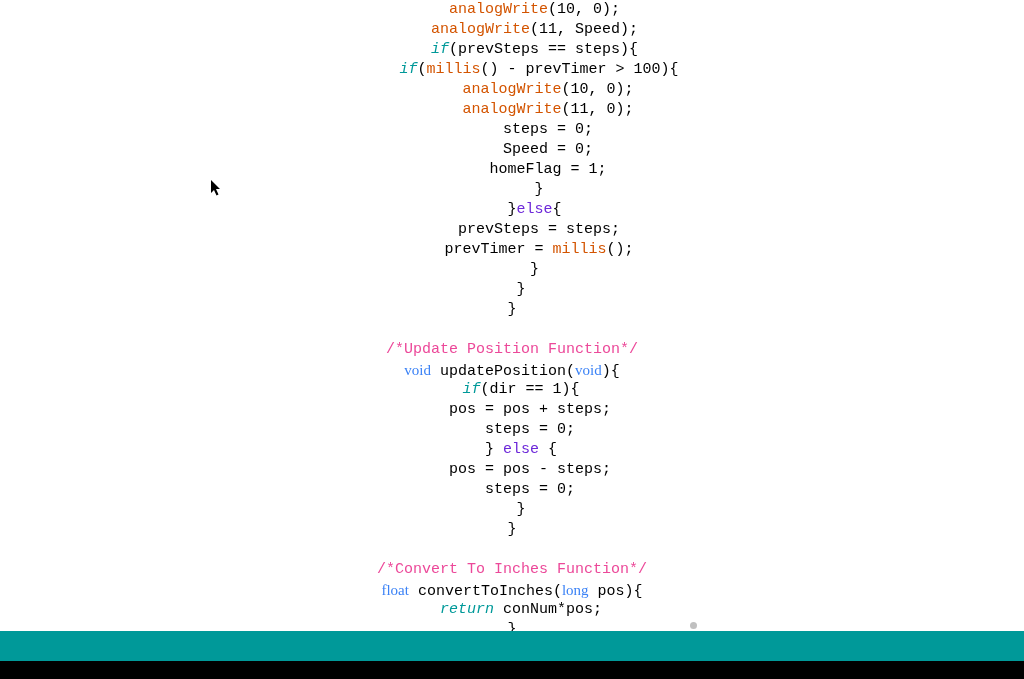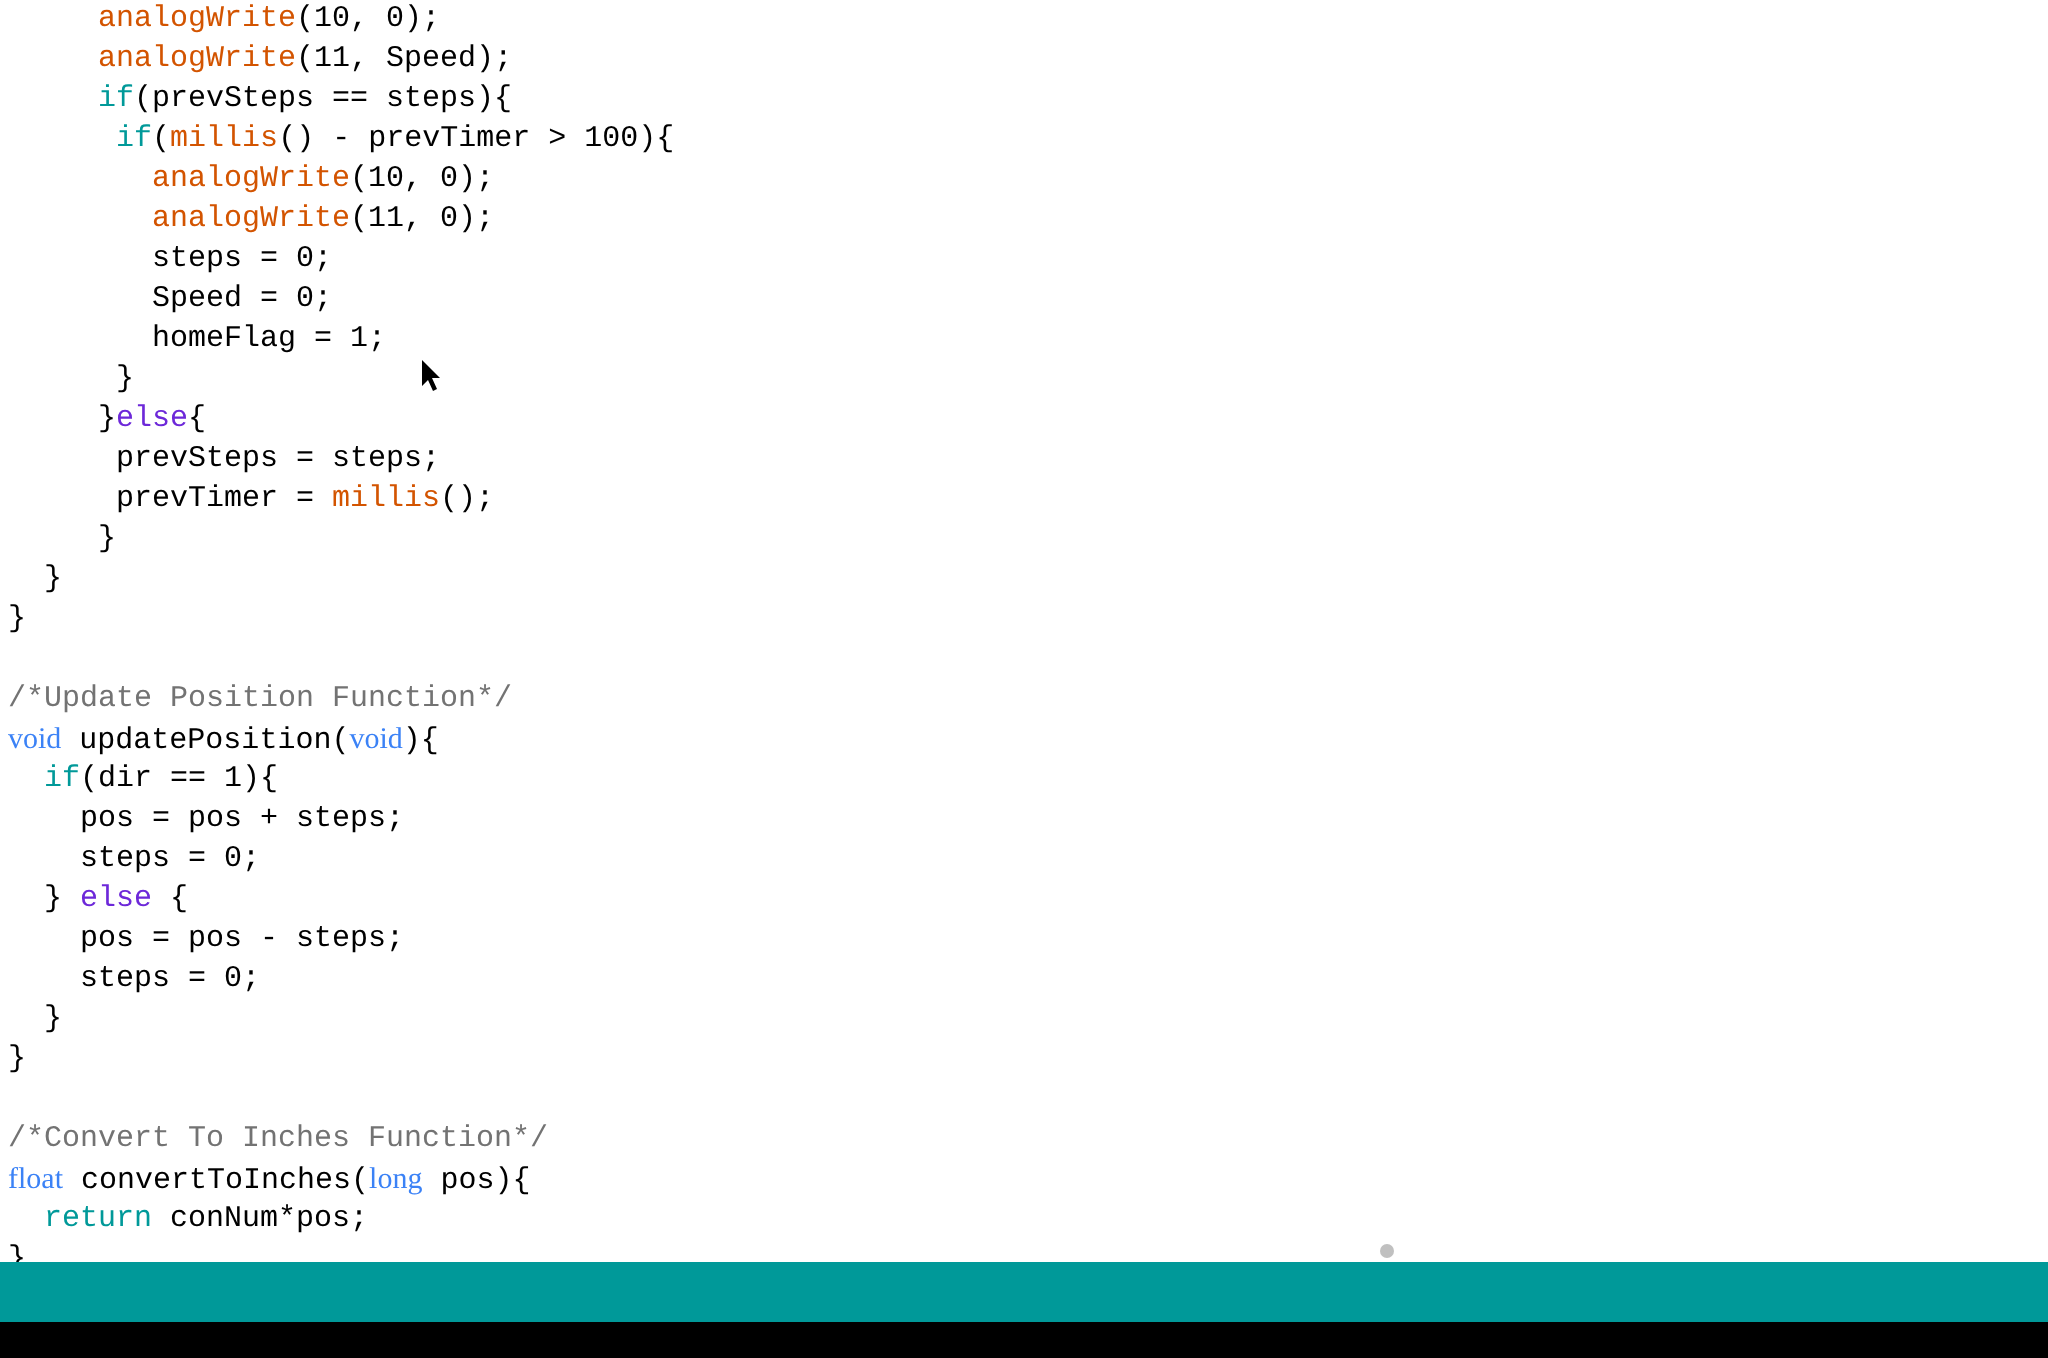--- a/index.html
+++ b/index.html
@@ -14,26 +14,27 @@
       position: relative;
     }
     .editor {
       padding: 0 4px;
       white-space: pre;
       background: #ffffff;
     }
     .code-line {
       height: 20px;
       white-space: pre;
+      text-align: center;
     }
     .t-default { color: #000000; }
-    .t-keyword { color: #009999; }
+    .t-keyword { color: #009999; font-style: italic; }
     .t-func { color: #d35400; }
     .t-type { color: #3b82f6; font-family: Liberation Serif, serif; }
-    .t-comment { color: #737373; }
+    .t-comment { color: #ec4899; }
     .t-else { color: #6d28d9; }
 
     .teal-bar {
       position: absolute;
       left: 0;
       right: 0;
       top: 631px;
       height: 30px;
       background: #009999;
     }

